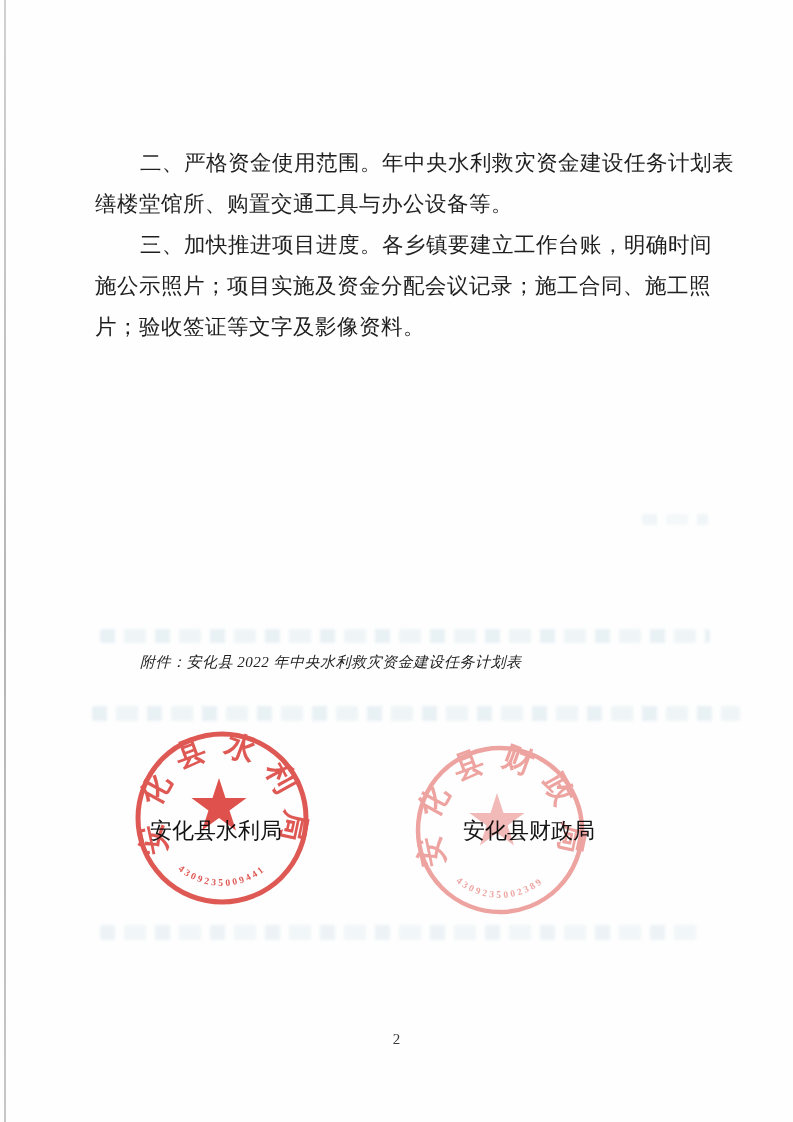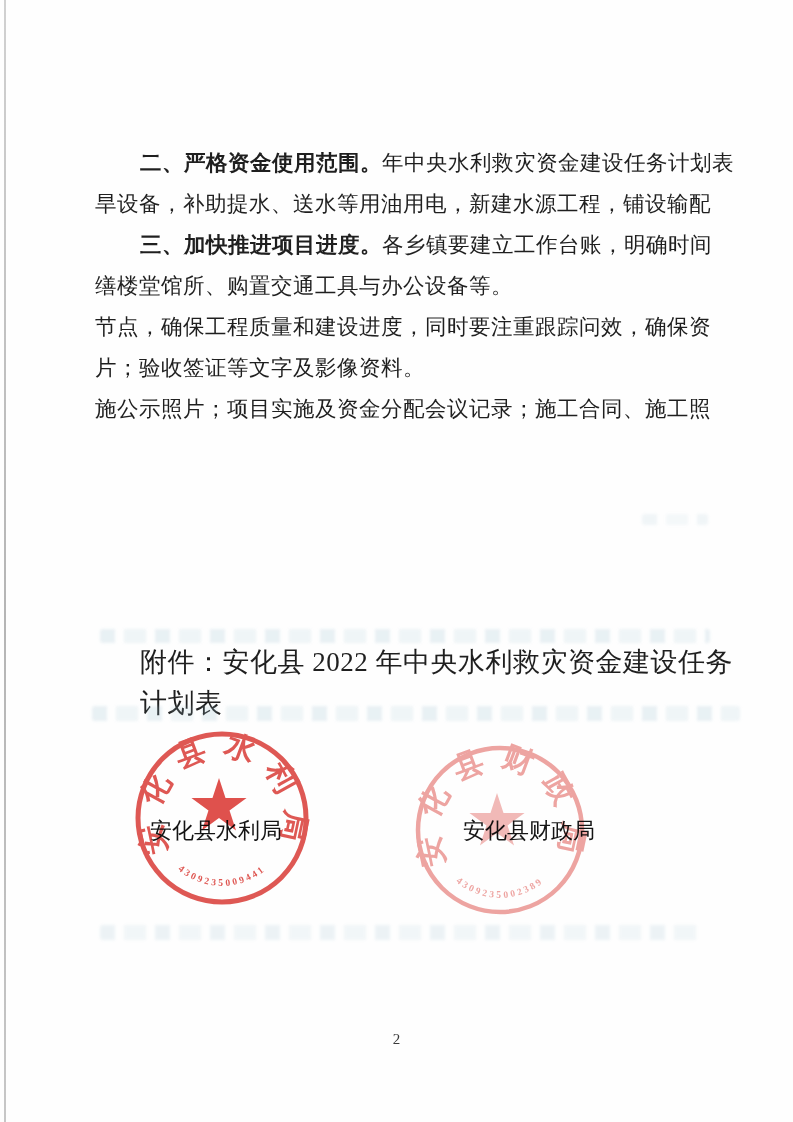--- a/index.html
+++ b/index.html
@@ -20,24 +20,24 @@
     font-size:21.5px;line-height:41px;letter-spacing:.5px;
   }
   .line{
     text-align:justify;
     text-align-last:justify;
     text-justify:inter-character;
     height:41px;overflow:visible;white-space:nowrap;
   }
   .line.last{text-align-last:left;}
   .line.indent{padding-left:45px;}
-  .lead{font-weight:700;}
+  .lead{font-weight:400;}
   .attachment{
     position:absolute;left:140px;top:642px;width:600px;
-    font-size:27px;line-height:41px;letter-spacing:.5px;
+    font-size:15px;line-height:41px;letter-spacing:.5px;font-style:italic;
   }
   
   .sig{position:absolute;z-index:2;font-size:22px;line-height:26px;color:#141414;}
   .sig-water{left:150px;top:818px;}
   .sig-finance{left:463px;top:818px;}
   .sig-date{left:441px;top:859px;letter-spacing:1px;}
   
   .seal{position:absolute;z-index:3;mix-blend-mode:multiply;pointer-events:none;}
   .seal-water{left:132px;top:728px;opacity:.92;}
   .seal-finance{left:410px;top:740px;opacity:.72;}
@@ -61,26 +61,24 @@
 </style>
 </head>
 <body>
 
 <div class="page">
 
   <div class="scan-edge"></div>
 
   <div class="bodytext">
     <div class="line indent"><span class="lead">二、严格资金使用范围。</span><span>年中央水利救灾资金建设任务计划表</span></div>
-    <div class="line">旱设备，补助提水、送水等用油用电，新建水源工程，铺设输配</div>
+    <div class="line last">缮楼堂馆所、购置交通工具与办公设备等。</div>
     <div class="line indent"><span class="lead">三、加快推进项目进度。</span><span>各乡镇要建立工作台账，明确时间</span></div>
-    <div class="line last">缮楼堂馆所、购置交通工具与办公设备等。</div>
-    <div class="line">节点，确保工程质量和建设进度，同时要注重跟踪问效，确保资</div>
+    <div class="line">施公示照片；项目实施及资金分配会议记录；施工合同、施工照</div>
     <div class="line last">片；验收签证等文字及影像资料。</div>
-    <div class="line">施公示照片；项目实施及资金分配会议记录；施工合同、施工照</div>
   </div>
 
   <div class="attachment">附件：安化县 2022 年中央水利救灾资金建设任务计划表</div>
 
   <div class="ghost ghost-1"></div>
   <div class="ghost ghost-2"></div>
   <div class="ghost ghost-3"></div>
   <div class="ghost ghost-4"></div>
 
   <div class="sig sig-water">安化县水利局</div>

